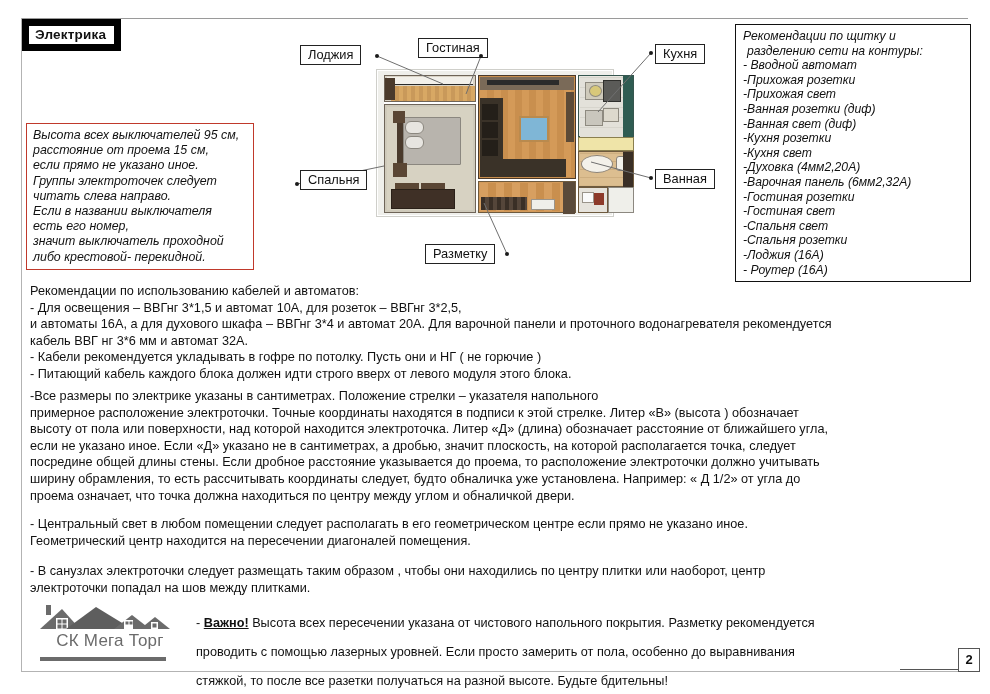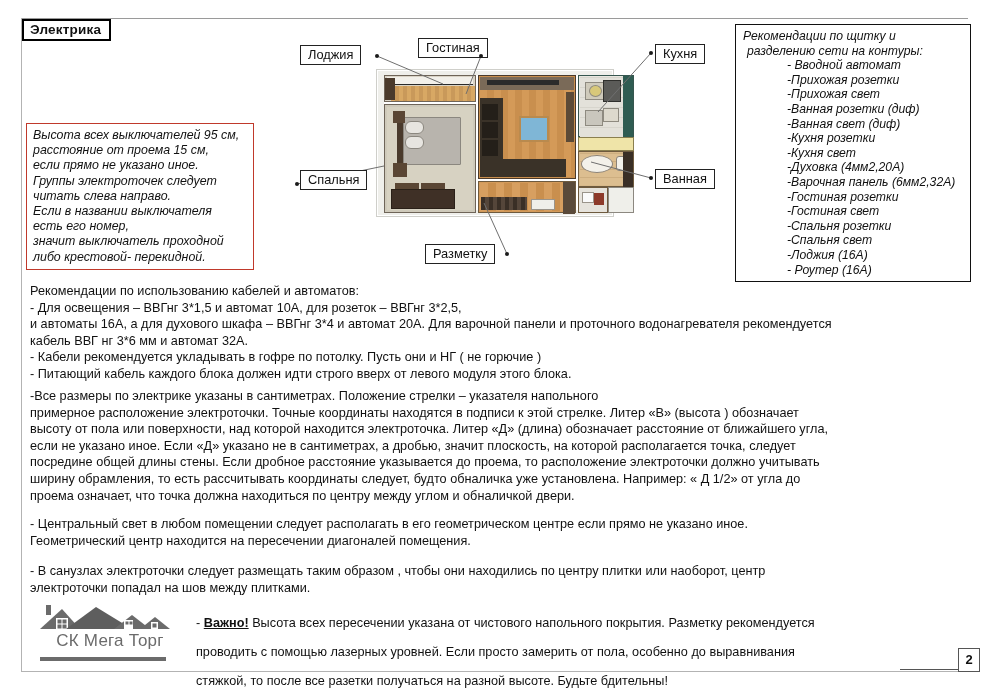--- a/index.html
+++ b/index.html
@@ -42,21 +42,21 @@
     box-sizing: border-box;
     pointer-events: none;
   }
 
   
   .title-chip {
     position: absolute;
     left: 22px;
     top: 19px;
     padding: 1px 8px 2px 6px;
-    border: 2px solid #000000;
+    border: 7px solid #000000;
     background: #ffffff;
     font-size: 13.5px;
     font-weight: bold;
     letter-spacing: .2px;
     line-height: 15px;
     white-space: nowrap;
   }
 
   
   .note-red {
@@ -83,21 +83,21 @@
     width: 236px;
     padding: 4px 5px 4px 7px;
     border: 1.5px solid #111111;
     background: #ffffff;
     box-sizing: border-box;
     font-style: italic;
     font-size: 12.2px;
     line-height: 14.6px;
   }
   .panel-right .ph { white-space: nowrap; }
-  .panel-right .li { white-space: nowrap; margin-left: 44px; }
+  .panel-right .li { white-space: nowrap; }
 
   
   .plan-wrap {
     position: absolute;
     left: 376px;
     top: 69px;
     width: 238px;
     height: 148px;
     background: #efefeb;
     border: 1px solid #cfcfca;
@@ -293,22 +293,22 @@
     <div class="li">-Прихожая розетки</div>
     <div class="li">-Прихожая свет</div>
     <div class="li">-Ванная розетки (диф)</div>
     <div class="li">-Ванная свет (диф)</div>
     <div class="li">-Кухня розетки</div>
     <div class="li">-Кухня свет</div>
     <div class="li">-Духовка (4мм2,20А)</div>
     <div class="li">-Варочная панель (6мм2,32А)</div>
     <div class="li">-Гостиная розетки</div>
     <div class="li">-Гостиная свет</div>
+    <div class="li">-Спальня свет</div>
     <div class="li">-Спальня розетки</div>
-    <div class="li">-Спальня свет</div>
     <div class="li">-Лоджия (16А)</div>
     <div class="li">- Роутер (16А)</div>
   </div>
 
   <div class="plan-wrap">
     <div class="plan-inner">
 
       <div class="rm rm-loggia">
         <div class="rm-loggia-top"></div>
         <div class="rm-loggia-floor"></div>

